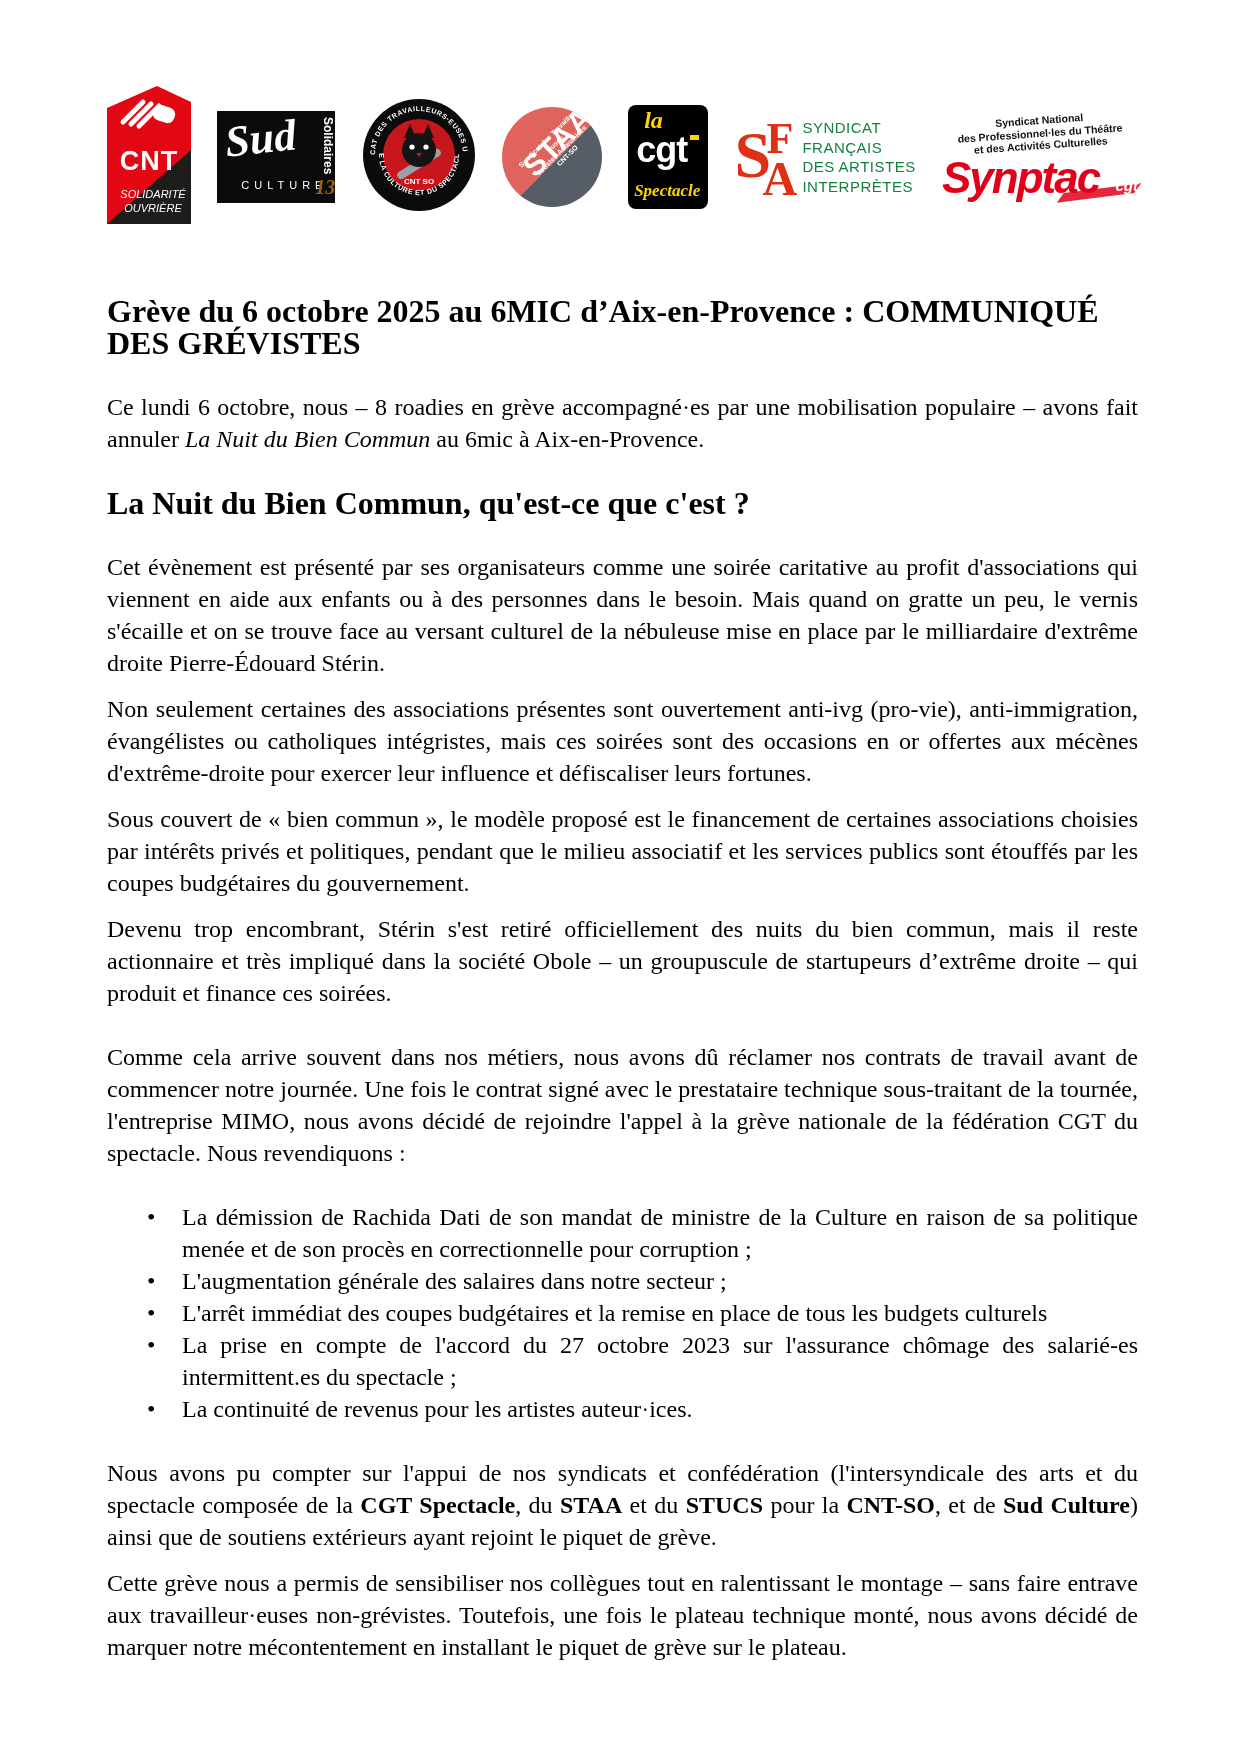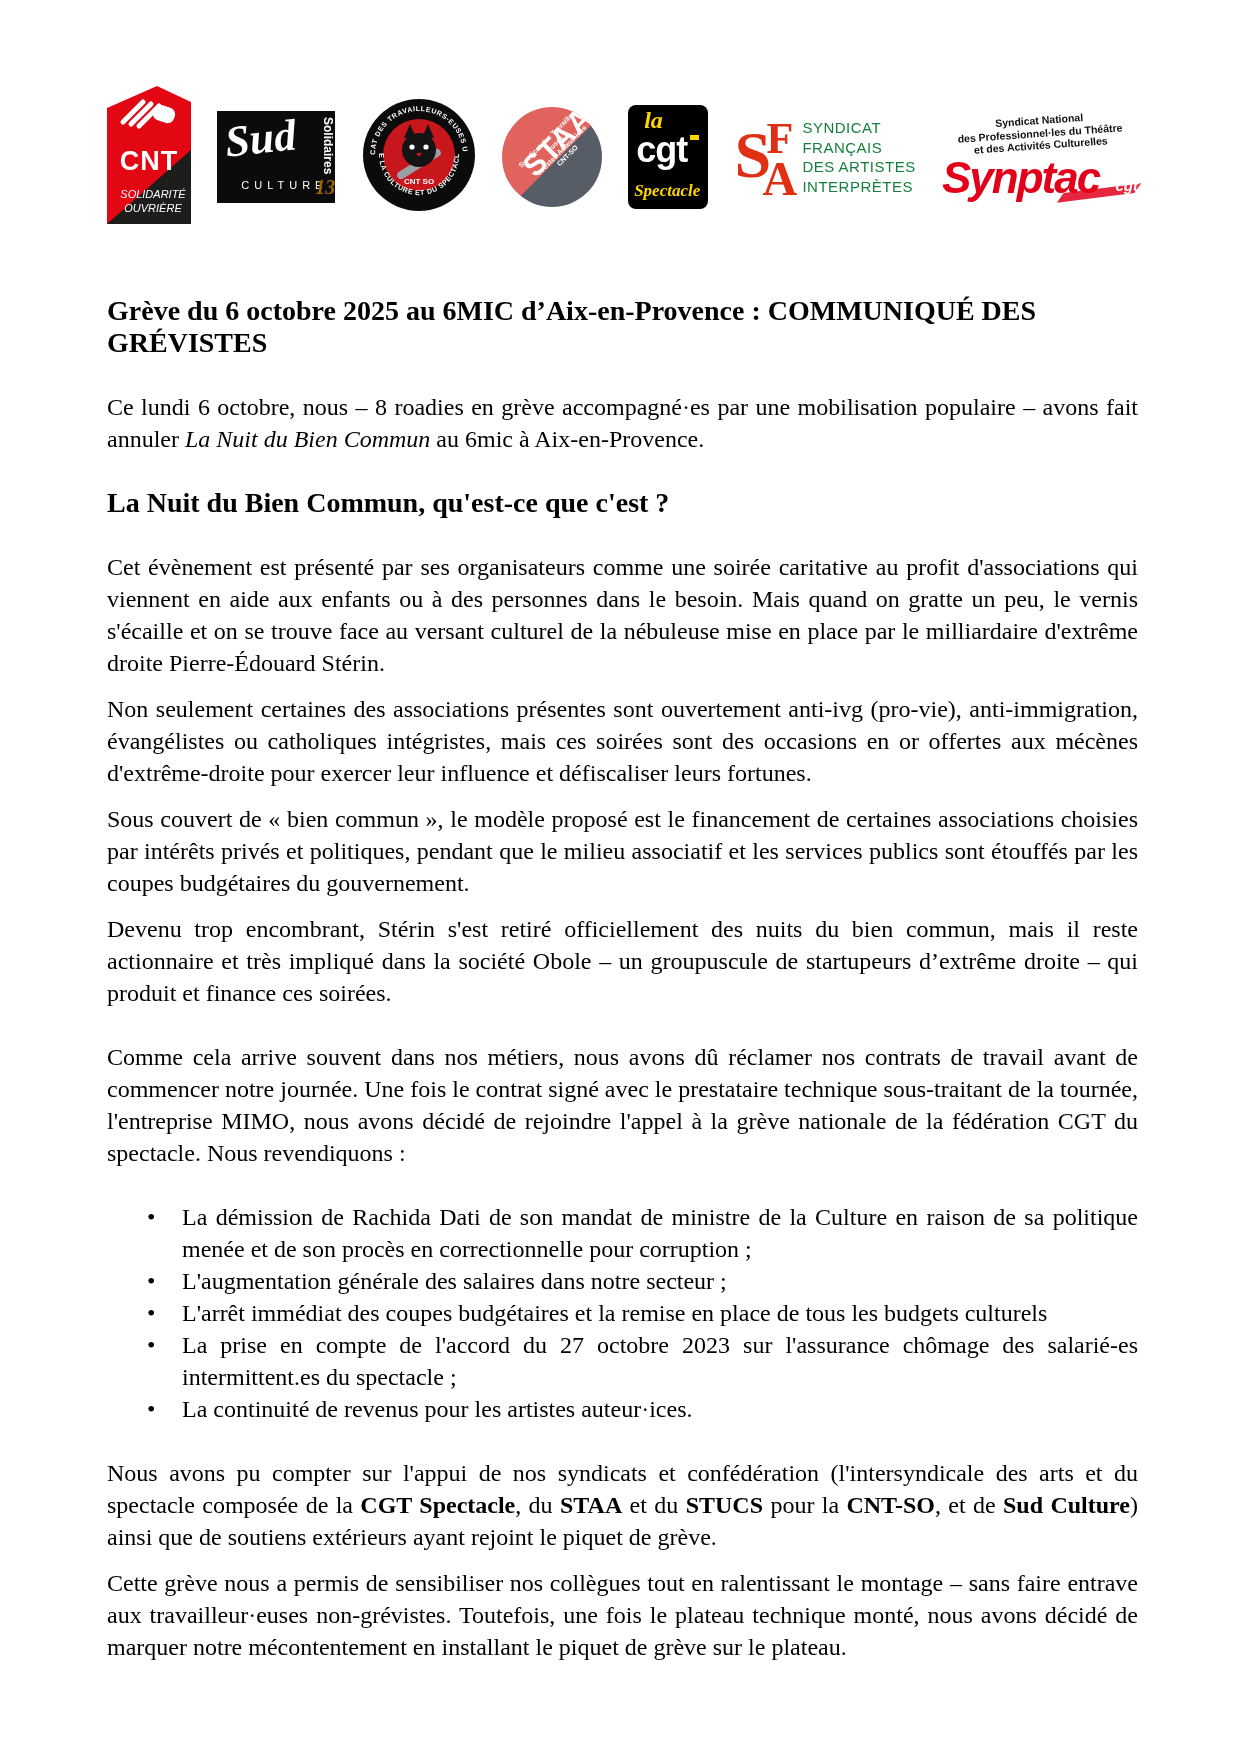--- a/index.html
+++ b/index.html
@@ -44,21 +44,21 @@
   .synptac{width:196px;position:relative;}
   .syn-top{transform:rotate(-4deg);font:700 10.5px "Liberation Sans",sans-serif;color:#111;
     text-align:center;line-height:1.2;margin-bottom:4px;}
   .syn-brand{font:italic 800 44px "Liberation Sans",sans-serif;color:#e2001a;letter-spacing:-2px;line-height:1;}
   .syn-swoosh{position:absolute;right:4px;bottom:2px;width:70px;height:10px;background:#e2001a;
     transform:skewX(-40deg) rotate(-8deg);opacity:.85;}
   .syn-cgt{position:absolute;right:0px;bottom:6px;font:italic 800 15px "Liberation Sans",sans-serif;color:#fff;z-index:2;}
   
   .doc{margin-top:64px;font-size:24px;line-height:32px;}
   .doc p,.doc h2,.doc ul{margin:32px 0 0 0;padding:0;text-align:justify;}
-  .doc h2{font-size:28px;font-weight:700;text-align:left;}
+  .doc h2{font-size:32px;font-weight:700;text-align:left;}
   .doc .tight{margin-top:14px;}
   .doc ul{list-style:none;}
   .doc li{position:relative;padding-left:75px;margin:0;}
   .doc li::before{content:"\2022";position:absolute;left:40px;top:0;}
 </style>
 </head>
 <body>
 
 <div class="page">
 

